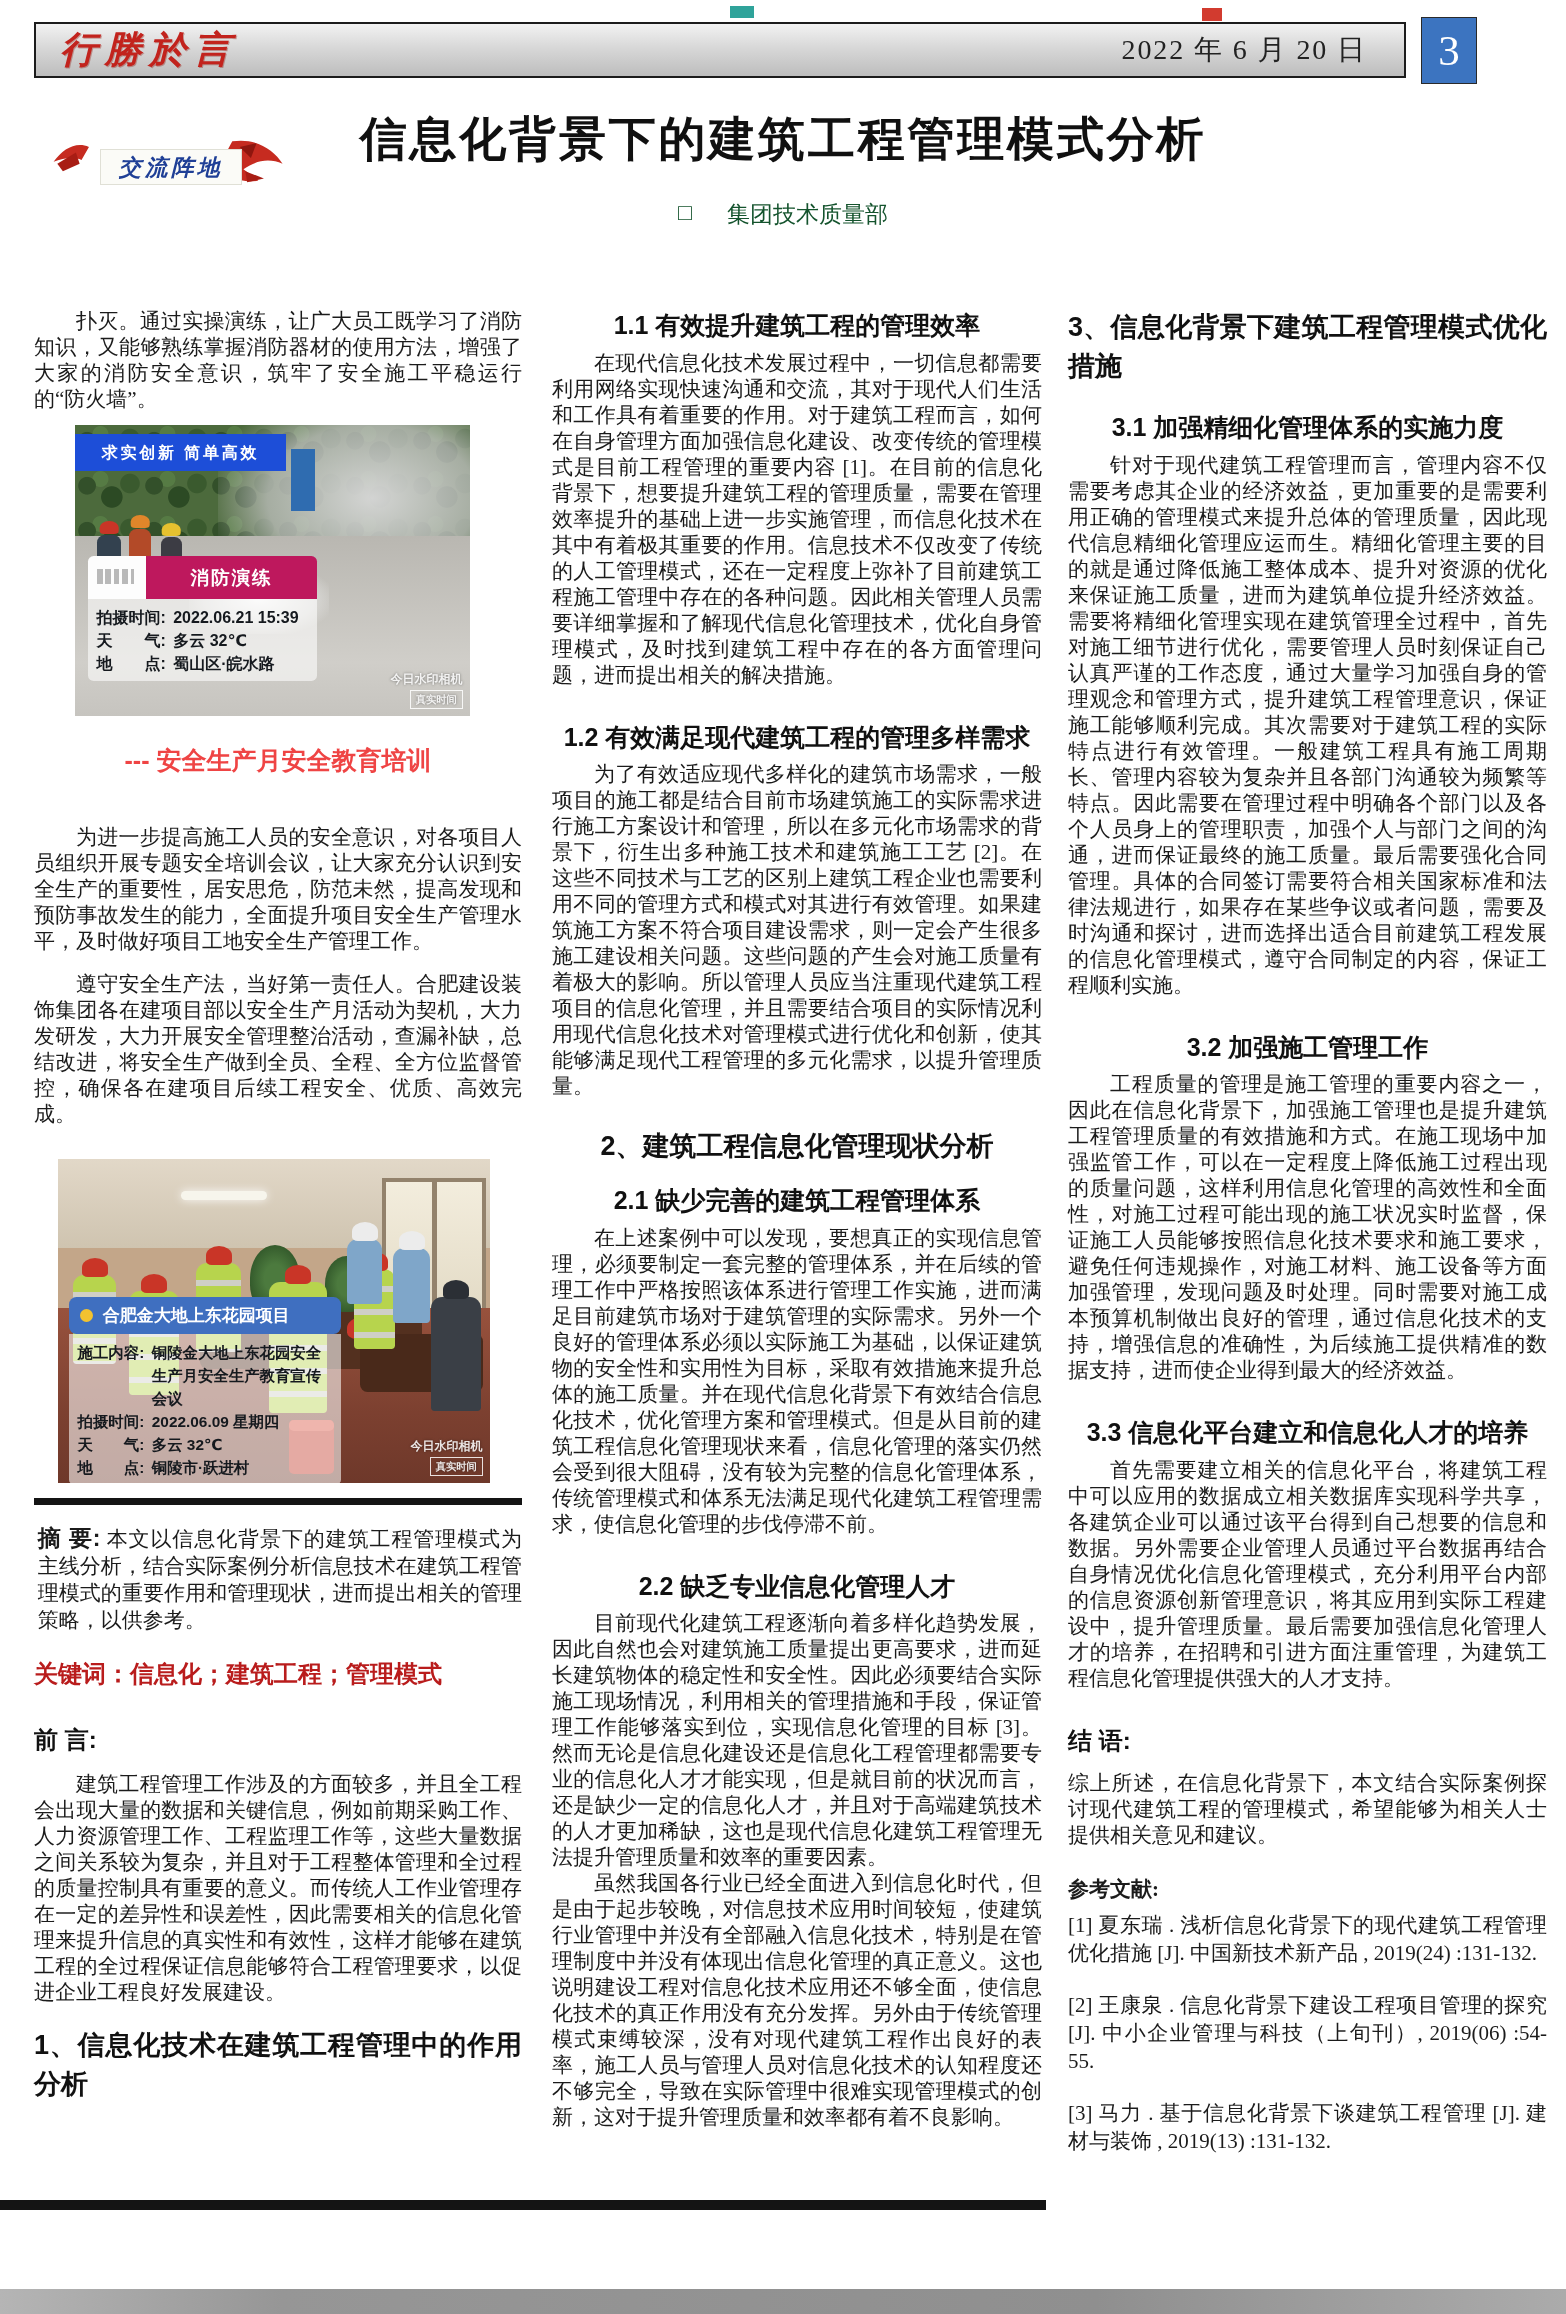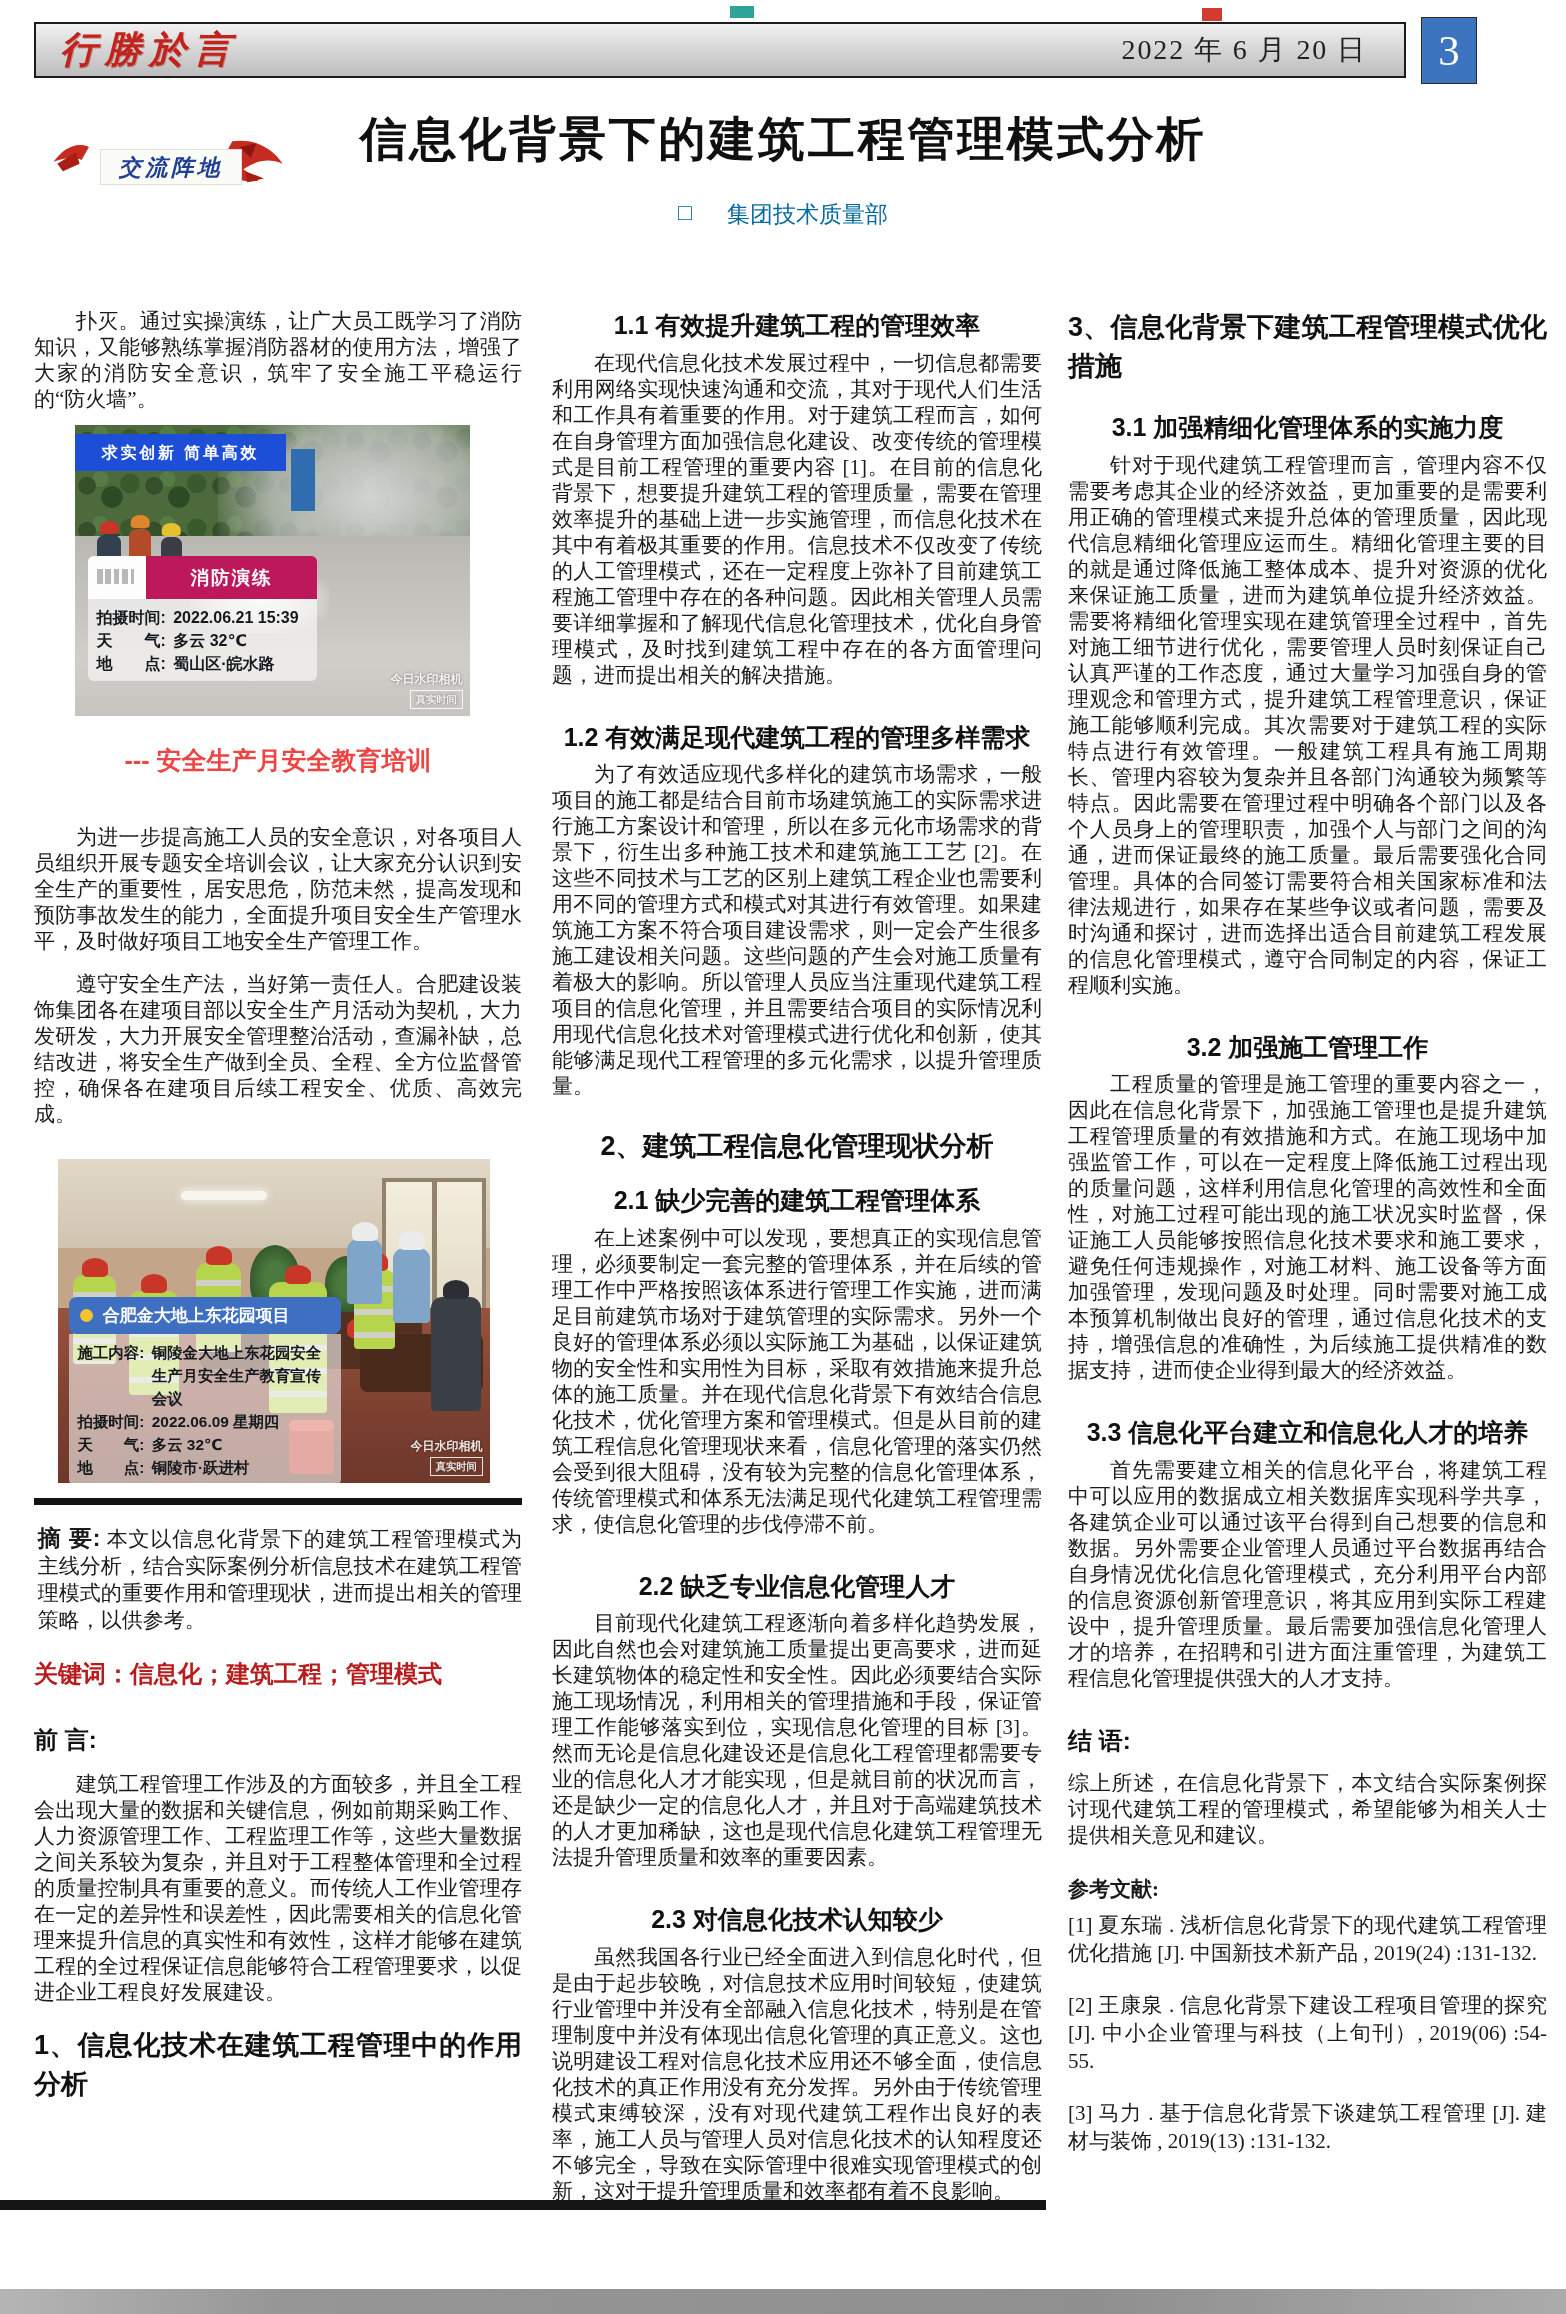--- a/index.html
+++ b/index.html
@@ -24,21 +24,21 @@
   .ribbon{position:absolute;left:48px;top:132px;width:242px;height:69px;}
   .ribbon svg{position:absolute;left:0;top:0;}
   .ribbon-label{position:absolute;left:52px;top:17px;width:140px;height:34px;background:#fbfbf7;
                 border:0.9px solid #e0e0d6;display:flex;align-items:center;justify-content:center;
                 font-family:"DejaVu Serif",serif;font-weight:bold;font-style:italic;
                 color:#1f3f96;font-size:22.4px;letter-spacing:3.7px;}
 
   .title{position:absolute;left:0;top:108px;width:1566px;text-align:center;
          font-family:"Liberation Sans","DejaVu Sans",sans-serif;font-weight:900;
          font-size:47px;letter-spacing:2.8px;color:#101010;}
-  .byline{position:absolute;left:0;top:199px;width:1566px;text-align:center;font-size:23px;color:#0369a1;}
+  .byline{position:absolute;left:0;top:199px;width:1566px;text-align:center;font-size:23px;color:#14532d;}
   .byline .sq{display:inline-block;margin-right:35px;transform:translateY(-1.9px);}
 
   
   .col{position:absolute;top:308px;}
   .col-left{left:34px;width:488px;}
   .col-mid{left:552px;width:490px;}
   .col-right{left:1068px;width:479px;}
 
   p.body{margin:0;font-size:21px;line-height:26px;text-align:justify;text-indent:2em;color:#1b1b1b;}
   p.noindent{text-indent:0;}
@@ -290,21 +290,20 @@
     <p class="body">为了有效适应现代多样化的建筑市场需求，一般项目的施工都是结合目前市场建筑施工的实际需求进行施工方案设计和管理，所以在多元化市场需求的背景下，衍生出多种施工技术和建筑施工工艺 [2]。在这些不同技术与工艺的区别上建筑工程企业也需要利用不同的管理方式和模式对其进行有效管理。如果建筑施工方案不符合项目建设需求，则一定会产生很多施工建设相关问题。这些问题的产生会对施工质量有着极大的影响。所以管理人员应当注重现代建筑工程项目的信息化管理，并且需要结合项目的实际情况利用现代信息化技术对管理模式进行优化和创新，使其能够满足现代工程管理的多元化需求，以提升管理质量。</p>
 
     <div class="h-big center">2、建筑工程信息化管理现状分析</div>
 
     <div class="h-sub" style="margin-top:17px;">2.1 缺少完善的建筑工程管理体系</div>
     <p class="body">在上述案例中可以发现，要想真正的实现信息管理，必须要制定一套完整的管理体系，并在后续的管理工作中严格按照该体系进行管理工作实施，进而满足目前建筑市场对于建筑管理的实际需求。另外一个良好的管理体系必须以实际施工为基础，以保证建筑物的安全性和实用性为目标，采取有效措施来提升总体的施工质量。并在现代信息化背景下有效结合信息化技术，优化管理方案和管理模式。但是从目前的建筑工程信息化管理现状来看，信息化管理的落实仍然会受到很大阻碍，没有较为完整的信息化管理体系，传统管理模式和体系无法满足现代化建筑工程管理需求，使信息化管理的步伐停滞不前。</p>
 
     <div class="h-sub">2.2 缺乏专业信息化管理人才</div>
     <p class="body">目前现代化建筑工程逐渐向着多样化趋势发展，因此自然也会对建筑施工质量提出更高要求，进而延长建筑物体的稳定性和安全性。因此必须要结合实际施工现场情况，利用相关的管理措施和手段，保证管理工作能够落实到位，实现信息化管理的目标 [3]。然而无论是信息化建设还是信息化工程管理都需要专业的信息化人才才能实现，但是就目前的状况而言，还是缺少一定的信息化人才，并且对于高端建筑技术的人才更加稀缺，这也是现代信息化建筑工程管理无法提升管理质量和效率的重要因素。</p>
 
-    <div class="h-sub">2.3 对信息化技术认知较少</div>
     <p class="body">虽然我国各行业已经全面进入到信息化时代，但是由于起步较晚，对信息技术应用时间较短，使建筑行业管理中并没有全部融入信息化技术，特别是在管理制度中并没有体现出信息化管理的真正意义。这也说明建设工程对信息化技术应用还不够全面，使信息化技术的真正作用没有充分发挥。另外由于传统管理模式束缚较深，没有对现代建筑工程作出良好的表率，施工人员与管理人员对信息化技术的认知程度还不够完全，导致在实际管理中很难实现管理模式的创新，这对于提升管理质量和效率都有着不良影响。</p>
   </div>
 
   <div class="col col-right">
     <div class="h-big" style="margin-top:0;">3、信息化背景下建筑工程管理模式优化措施</div>
 
     <div class="h-sub" style="margin-top:24px;">3.1 加强精细化管理体系的实施力度</div>
     <p class="body">针对于现代建筑工程管理而言，管理内容不仅需要考虑其企业的经济效益，更加重要的是需要利用正确的管理模式来提升总体的管理质量，因此现代信息精细化管理应运而生。精细化管理主要的目的就是通过降低施工整体成本、提升对资源的优化来保证施工质量，进而为建筑单位提升经济效益。需要将精细化管理实现在建筑管理全过程中，首先对施工细节进行优化，需要管理人员时刻保证自己认真严谨的工作态度，通过大量学习加强自身的管理观念和管理方式，提升建筑工程管理意识，保证施工能够顺利完成。其次需要对于建筑工程的实际特点进行有效管理。一般建筑工程具有施工周期长、管理内容较为复杂并且各部门沟通较为频繁等特点。因此需要在管理过程中明确各个部门以及各个人员身上的管理职责，加强个人与部门之间的沟通，进而保证最终的施工质量。最后需要强化合同管理。具体的合同签订需要符合相关国家标准和法律法规进行，如果存在某些争议或者问题，需要及时沟通和探讨，进而选择出适合目前建筑工程发展的信息化管理模式，遵守合同制定的内容，保证工程顺利实施。</p>
 
     <div class="h-sub">3.2 加强施工管理工作</div>

